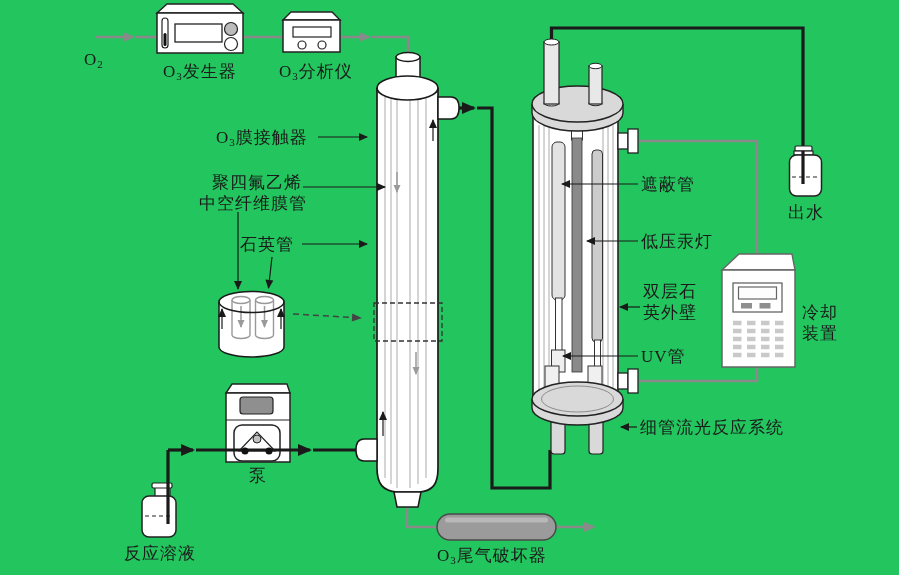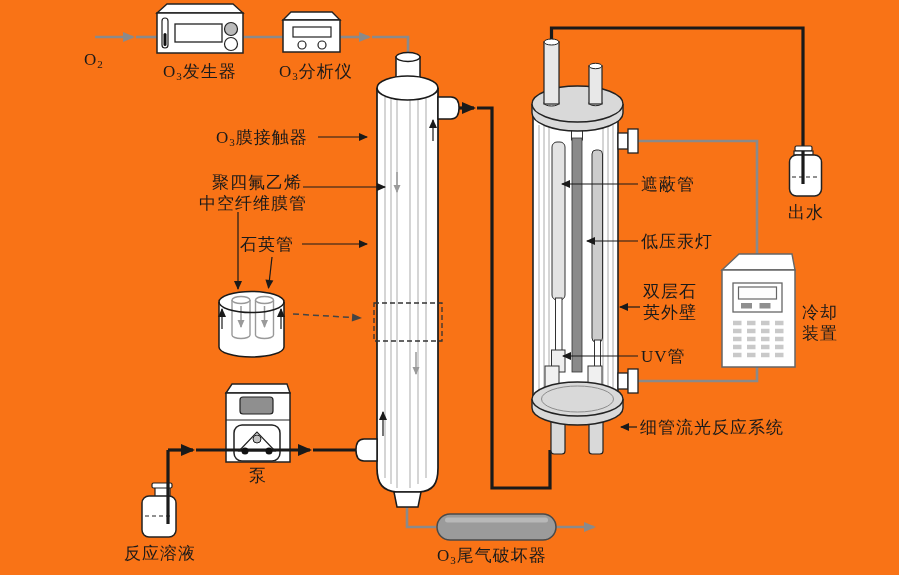--- a/index.html
+++ b/index.html
@@ -1,16 +1,16 @@
 <!DOCTYPE html>
 <html><head>
 <meta charset="utf-8">
 <style>
   html,body{margin:0;padding:0;background:#ffffff;}
-  .canvas{position:relative;width:899px;height:575px;background:#f97316;overflow:hidden;
+  .canvas{position:relative;width:899px;height:575px;background:#22c55e;overflow:hidden;
           font-family:"Liberation Serif","DejaVu Serif",serif;}
   svg{position:absolute;left:0;top:0;}
   .lbl{font-family:"Liberation Serif","DejaVu Serif",serif;font-size:17px;fill:#1a1a1a;letter-spacing:1px;}
   .sub{font-size:11px;}
 </style>
 </head>
 <body>
 
 <div class="canvas">
 <svg width="899" height="575" viewBox="0 0 899 575">

